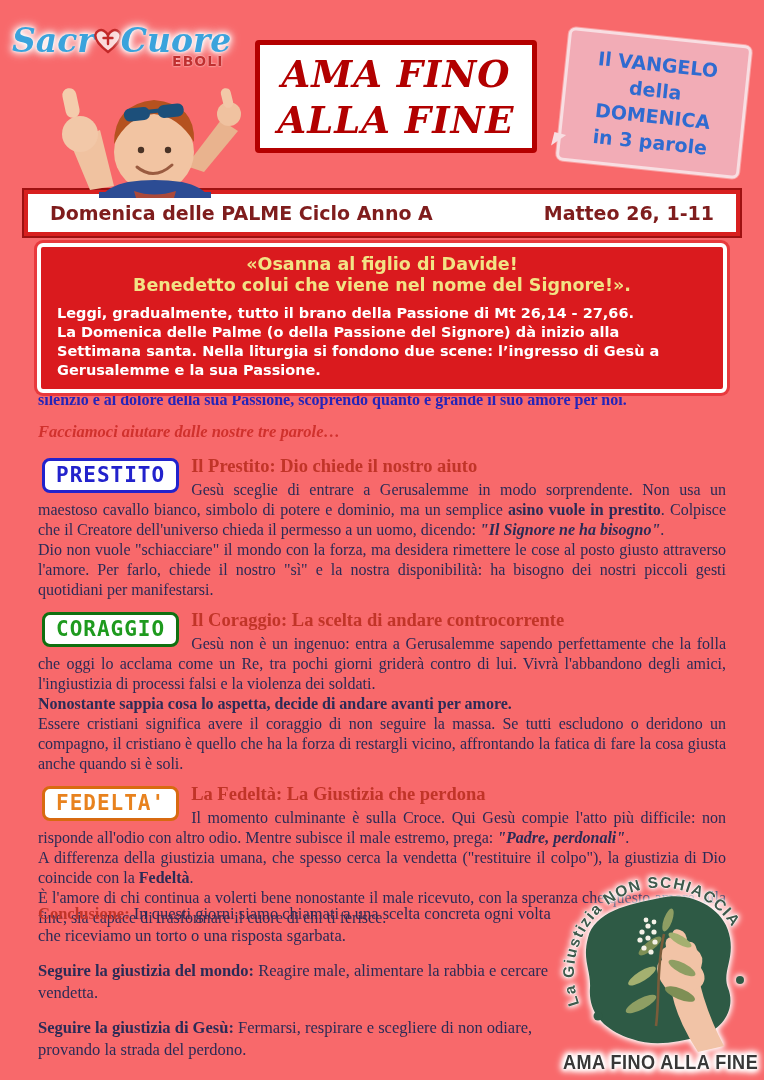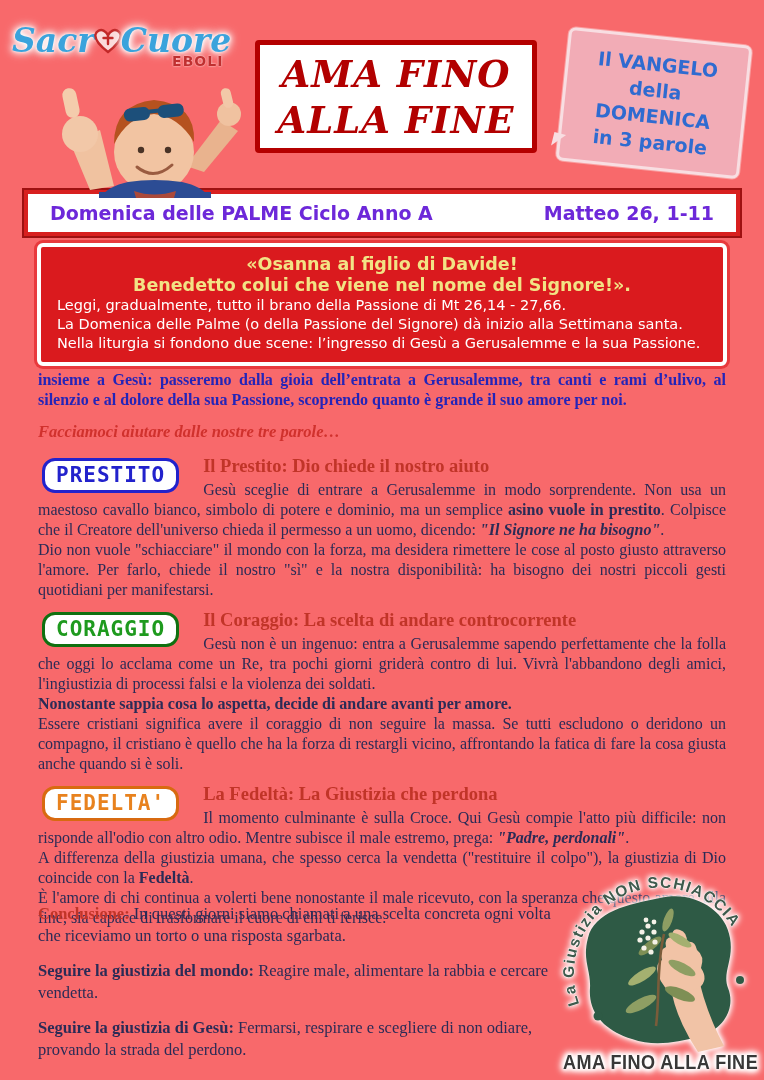--- a/index.html
+++ b/index.html
@@ -38,41 +38,41 @@
     transform:rotate(8deg);}
   .sticky .sl{
     font-family:"DejaVu Sans", sans-serif; font-weight:bold;
     font-size:19px; line-height:26px; color:#2F6BD0; text-align:center;
   }
   .headerbar{
     position:absolute; left:24px; top:190px; width:716px; height:46px; z-index:2;
     background:#fff; border:4px solid #D8201F; box-shadow:0 0 0 2px #9E1111;
     box-sizing:border-box; display:flex; align-items:center; justify-content:space-between;
     padding:0 22px;
-    font-family:"DejaVu Sans", sans-serif; font-weight:bold; font-size:19px; color:#6d28d9;
+    font-family:"DejaVu Sans", sans-serif; font-weight:bold; font-size:19px; color:#7f1d1d;
   }
   
   .osanna{
     position:absolute; left:37px; top:243px; width:690px; z-index:1;
     box-sizing:border-box;
     background:#DA1A1E; border:4px solid #fff; border-radius:6px;
     box-shadow:0 0 0 3px #E8393D;
     padding:7px 16px 9px 16px;
     font-family:"DejaVu Sans", sans-serif;
   }
   .osanna .quote{ text-align:center; font-weight:bold; font-size:17.5px; line-height:21px; color:#F2E385;}
-  .osanna .note{ margin-top:0; font-weight:normal; font-size:14.5px; line-height:19px; color:#ffffff;}
+  .osanna .note{ margin-top:8px; font-weight:bold; font-size:14.5px; line-height:19px; color:#ffffff;}
   
   .flow{position:absolute; left:38px; top:350px; width:688px;}
   .intro{ color:#2424B8; font-weight:bold; font-size:16px; line-height:20px; text-align:justify; margin:0;}
   .lead{ color:#D0312D; font-weight:bold; font-style:italic; font-size:16.5px; margin:12px 0 14px 0;}
   .section{ margin-top:10px; overflow:visible;}
   .badge{
-    float:left; margin:2px 24px 4px 4px;
-    background:#fff; border:3px solid; border-radius:13px;
+    float:left; margin:2px 12px 4px 4px;
+    background:#fff; border:3px solid; border-radius:8px;
     font-family:"DejaVu Sans Mono", monospace; font-weight:bold;
     font-size:21px; letter-spacing:1px; padding:3px 11px; line-height:1.1;
   }
   .sec-head{ color:#C13428; font-weight:bold; font-size:18.5px; line-height:21px; margin:0 0 3px 0;}
   .section p.body, .conclusion p.body{
     color:#2B2B56; font-size:16px; line-height:20px; text-align:justify; margin:0;
   }
   .b{font-weight:bold;}
   .bi{font-style:italic; font-weight:bold;}
   .rb{color:#C13428; font-weight:bold;}

